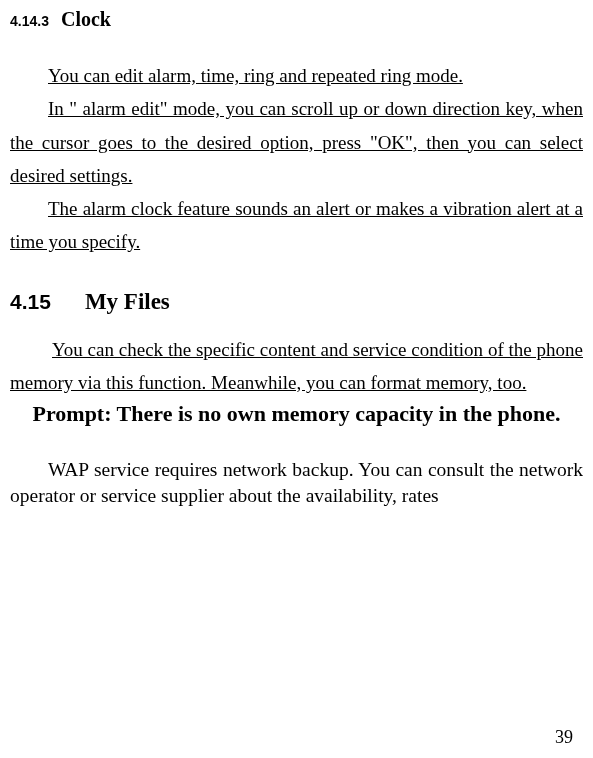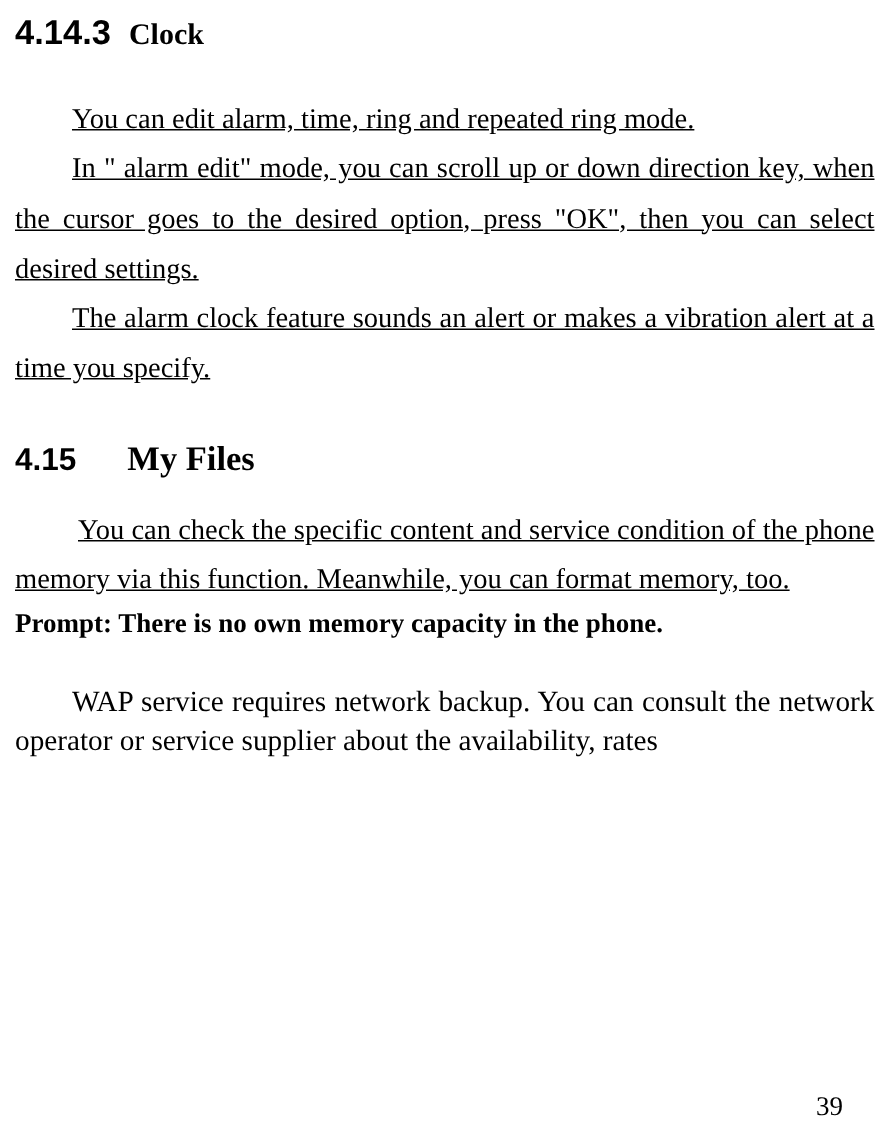--- a/index.html
+++ b/index.html
@@ -12,21 +12,21 @@
       height: 758px;
       background: #ffffff;
       font-family: "Times New Roman", Times, serif;
       color: #000000;
       padding: 8px 10px 10px 10px;
       position: relative;
     }
     .section-number {
       font-family: Arial, Helvetica, sans-serif;
       font-weight: bold;
-      font-size: 23px;
+      font-size: 14px;
     }
     .section-title-inline {
       font-family: "Times New Roman", Times, serif;
       font-weight: bold;
       font-size: 20px;
       margin-left: 8px;
     }
     .section-heading {
       margin-bottom: 28px;
     }
@@ -54,27 +54,28 @@
       text-align: justify;
     }
     .para-indent {
       text-indent: 38px;
     }
     .para-indent-small {
       text-indent: 42px;
     }
     .bold-line {
       font-weight: bold;
-      font-size: 18px;
+      font-size: 22px;
       margin-top: 2px;
+      text-align: center;
     }
     .page-number {
       position: absolute;
       bottom: 10px;
-      right: 31px;
+      right: 20px;
       font-size: 18px;
       margin-left: 36px;
     }
     .section-block {
       margin-bottom: 8px;
     }
     .gap-medium {
       margin-top: 30px;
     }
   </style>

